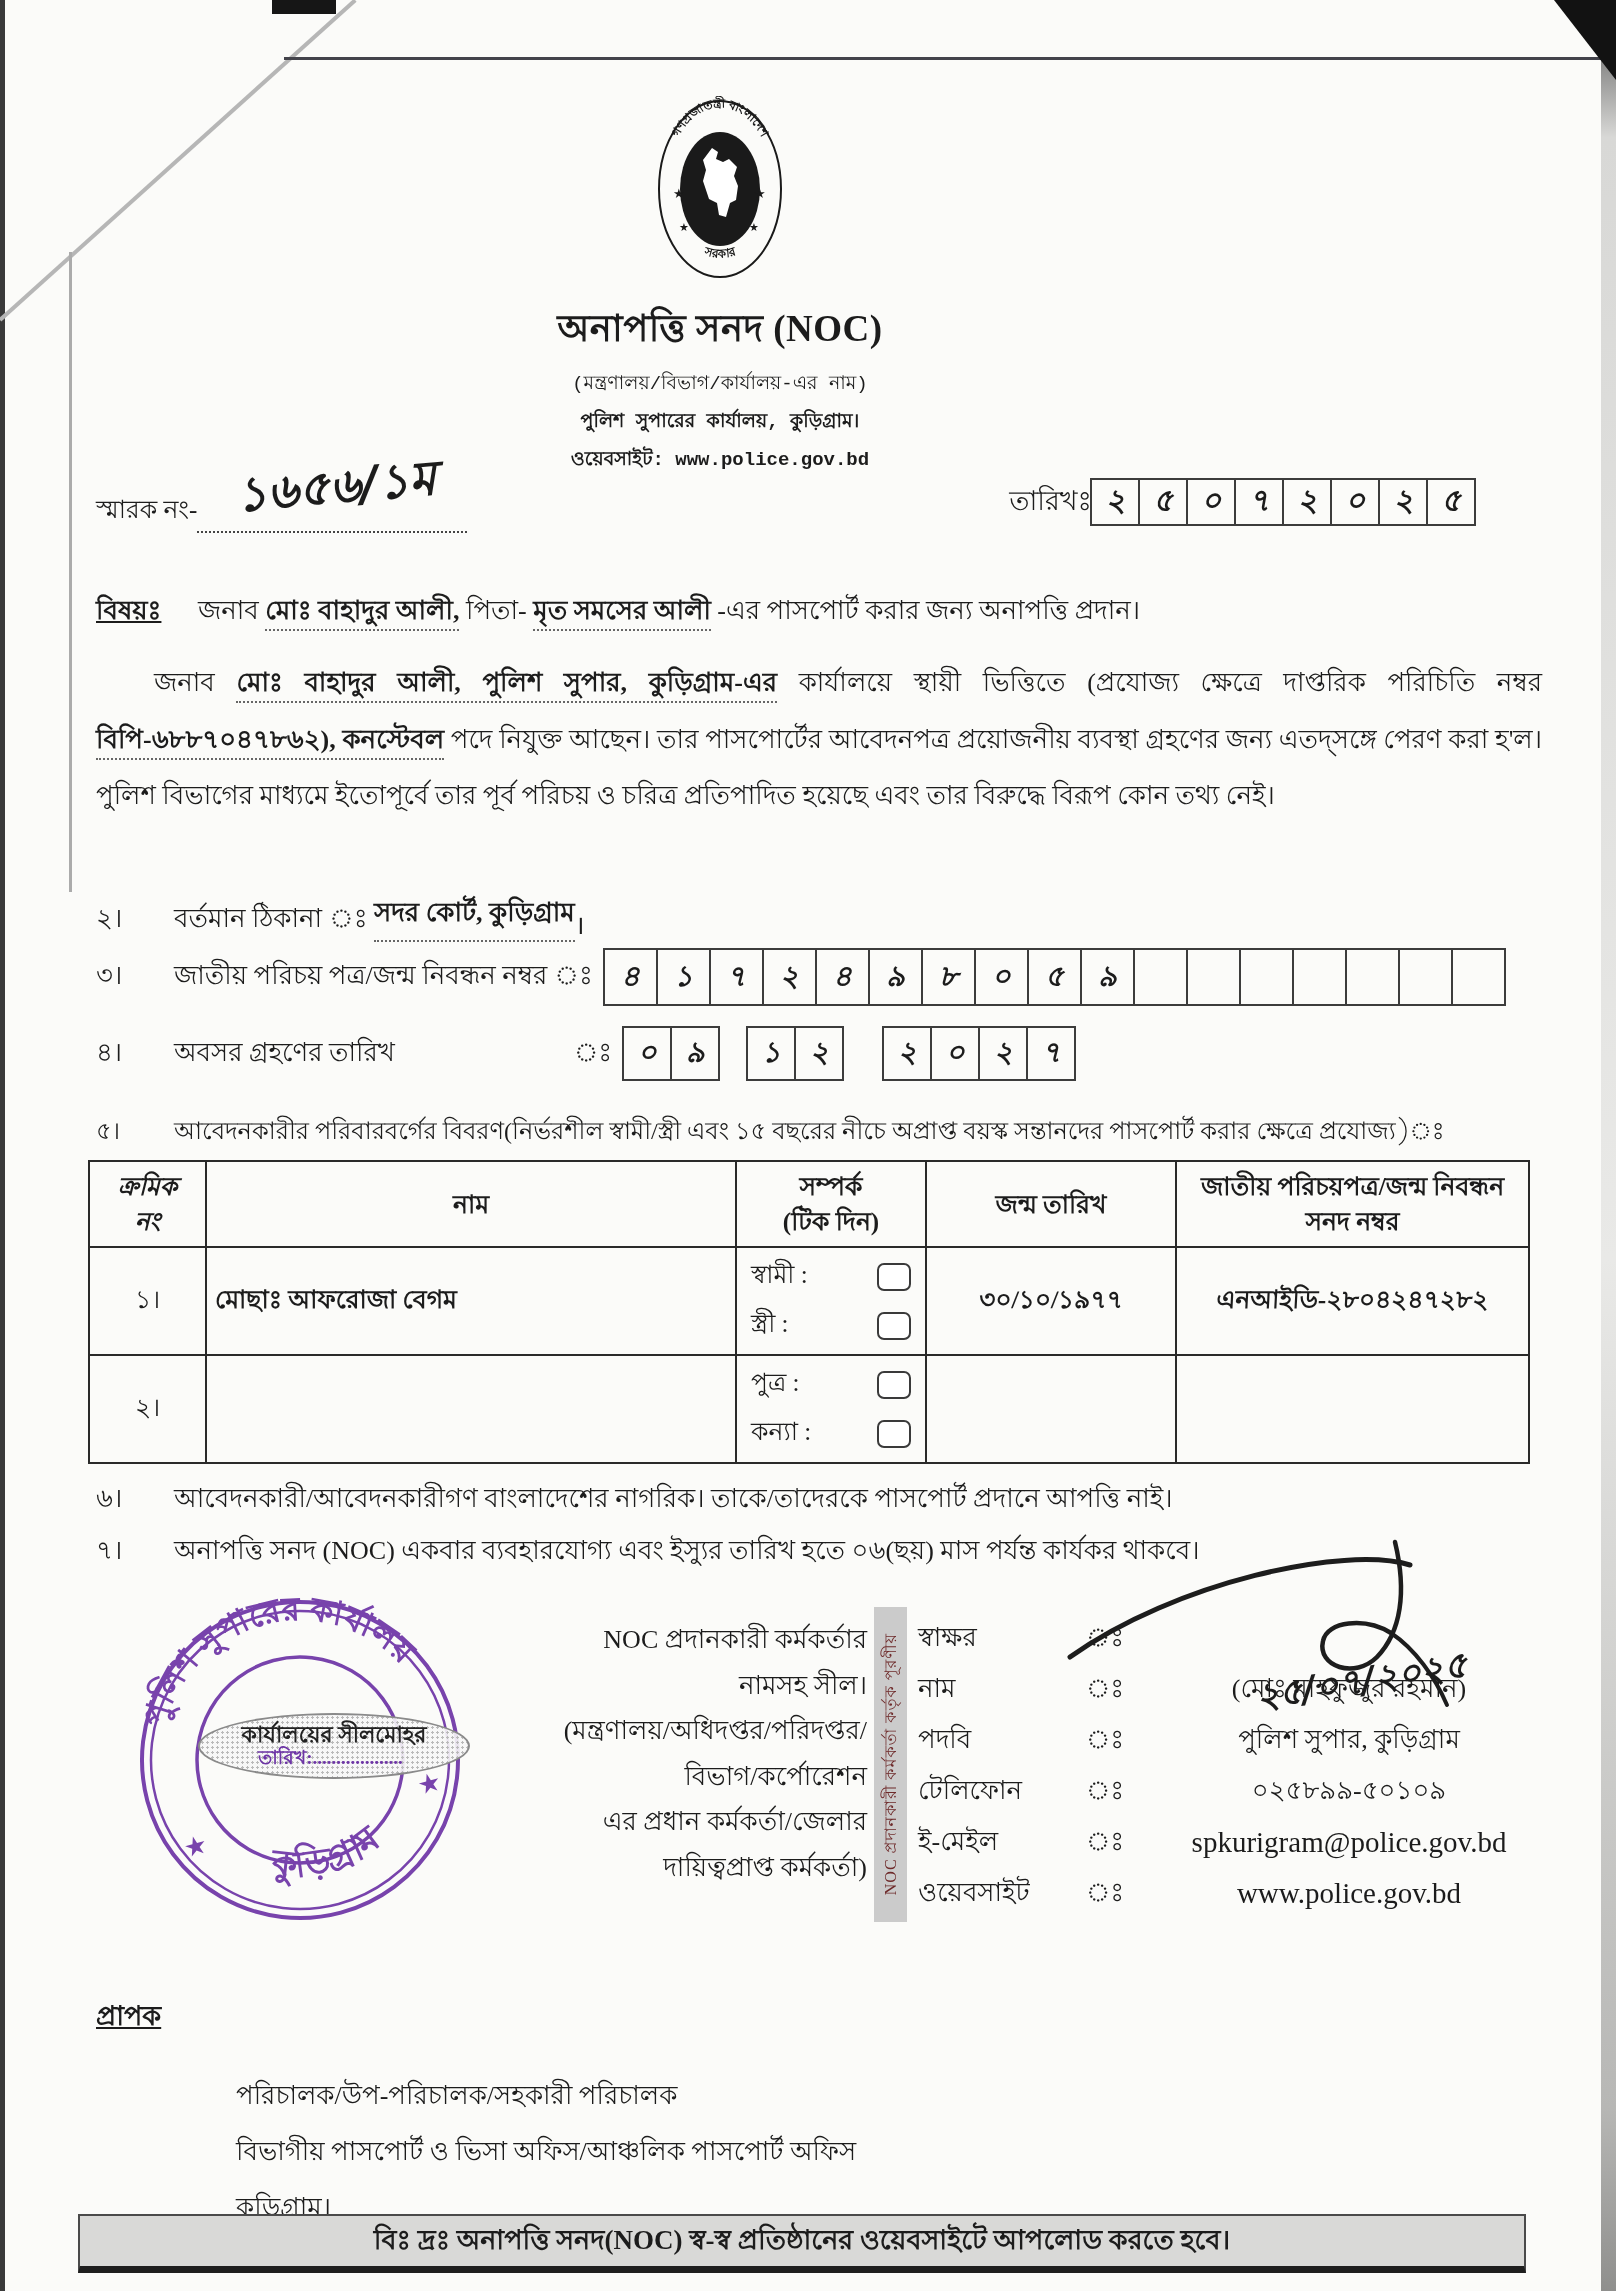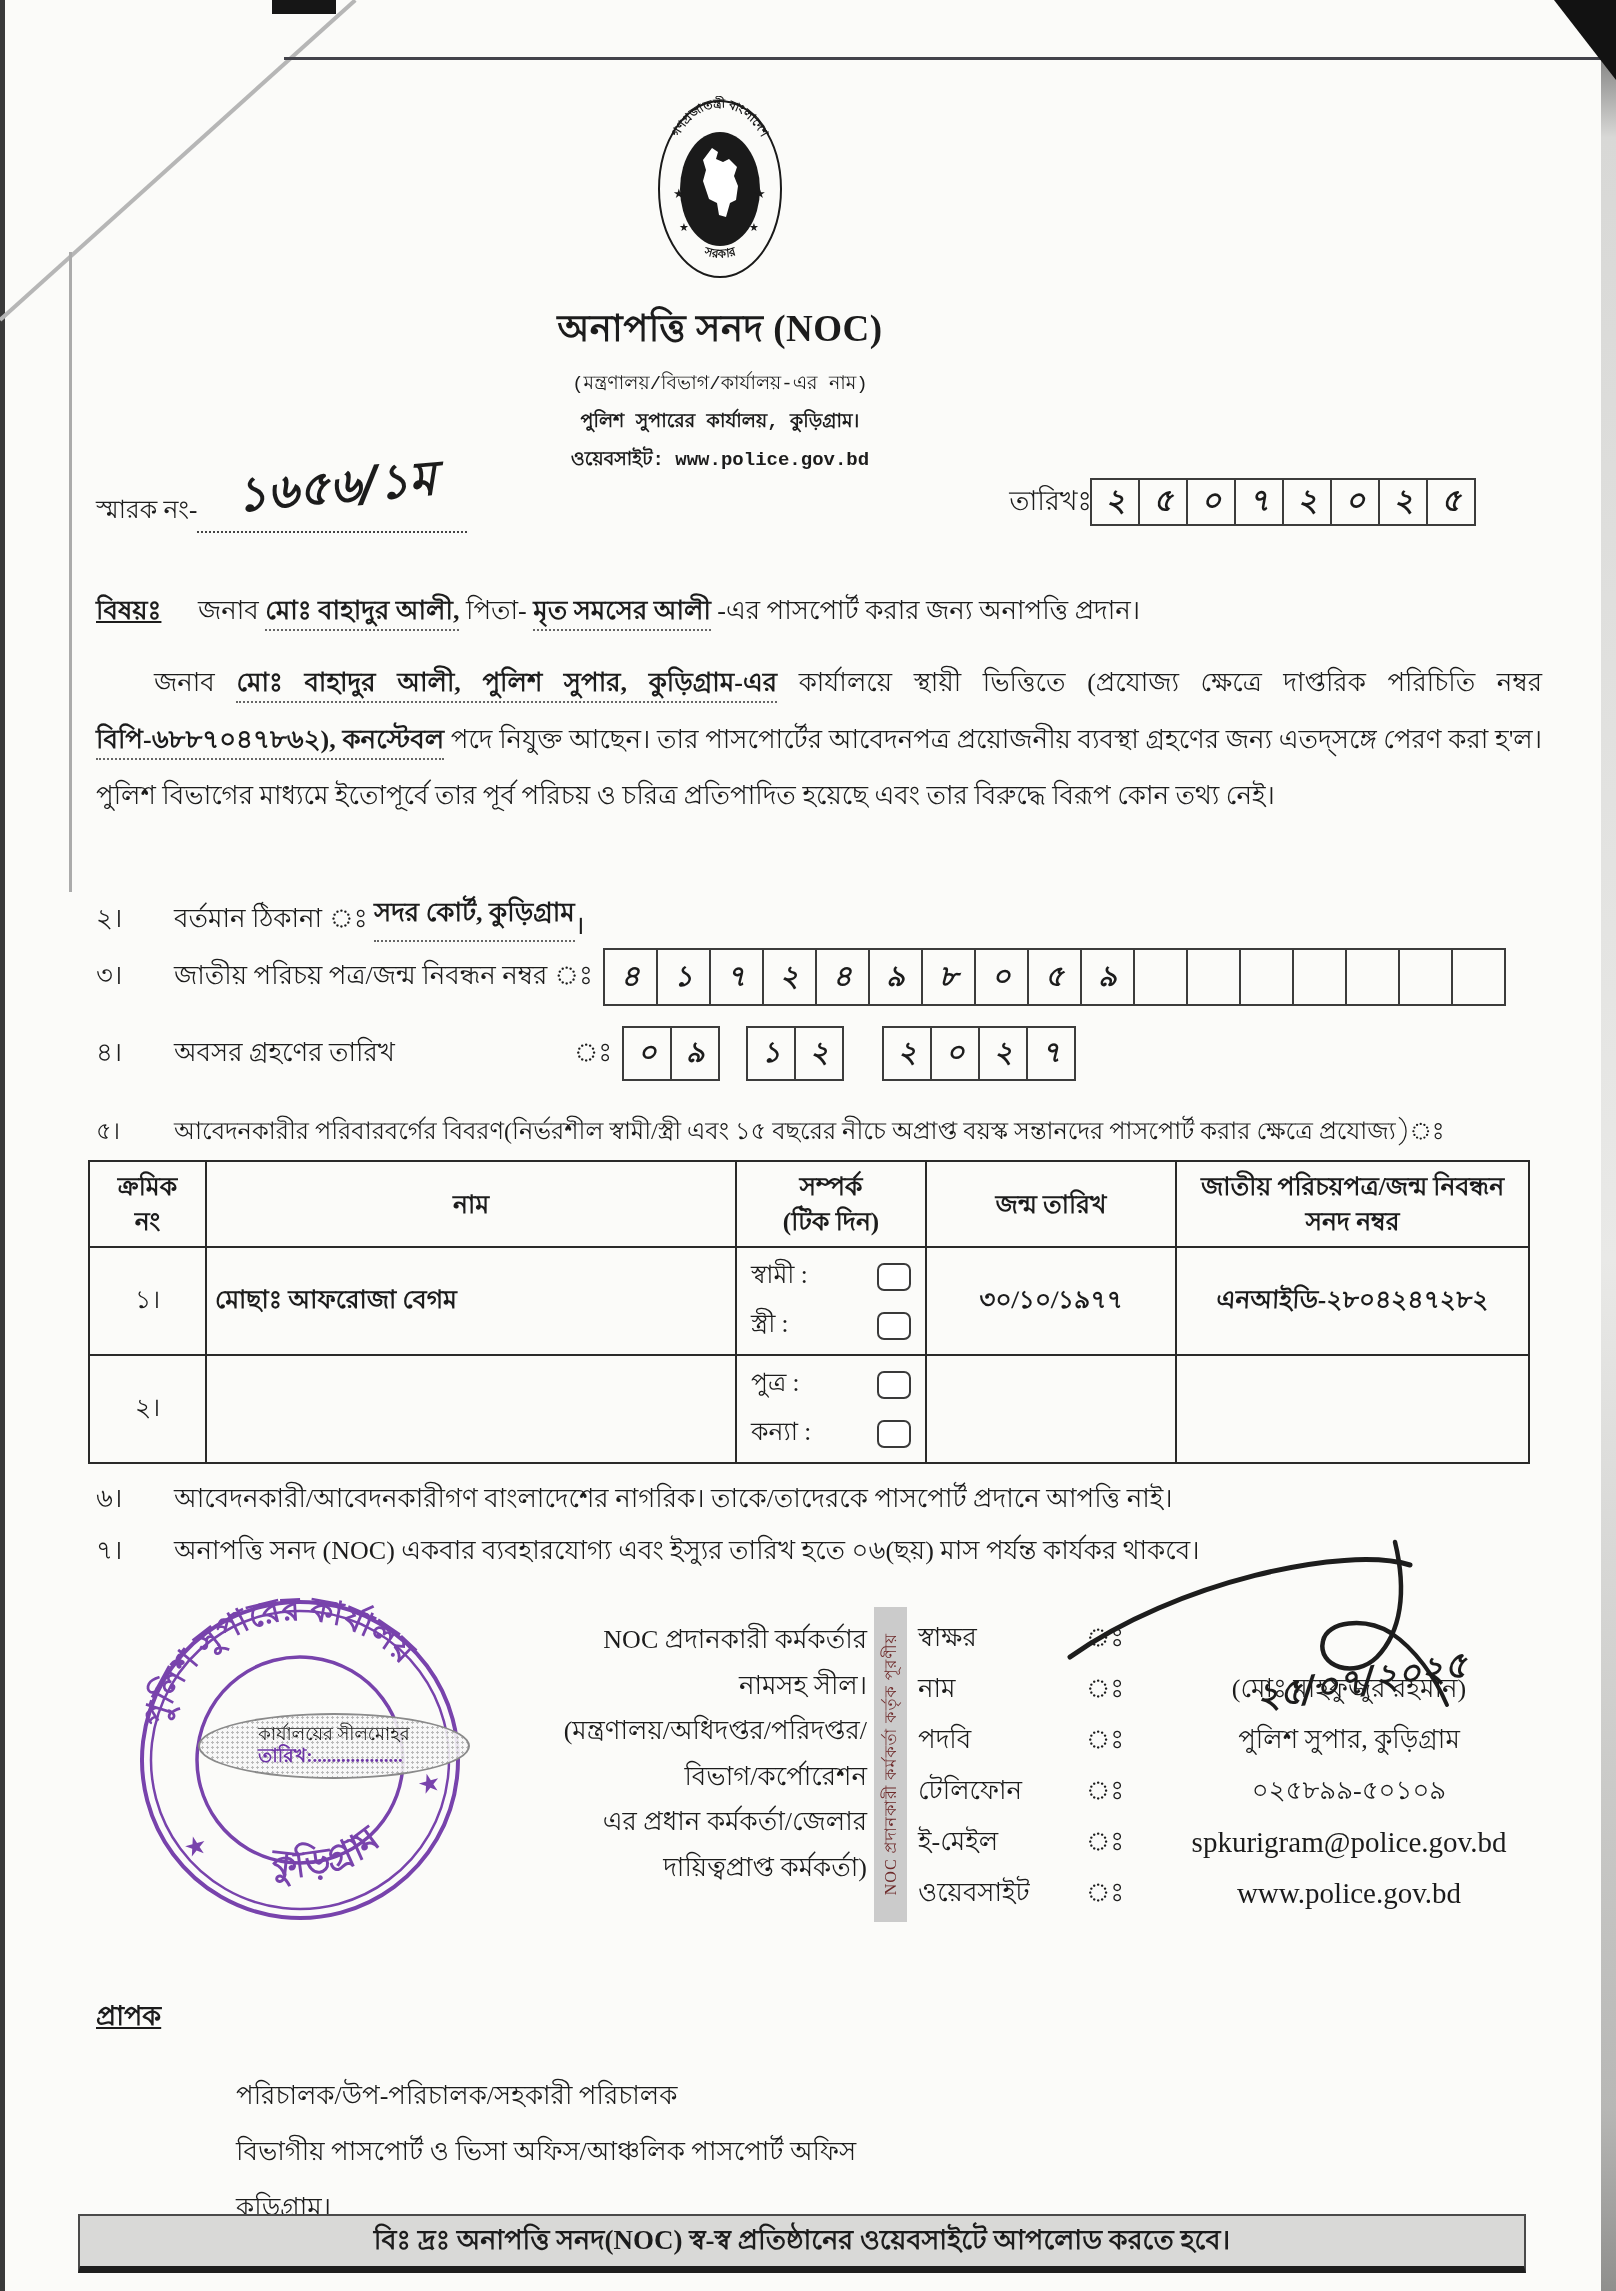--- a/index.html
+++ b/index.html
@@ -65,42 +65,42 @@
   .cell-l { width:55px; height:58px; }
   .cell-d { width:50px; height:55px; }
   .gap1 { width:28px; } .gap2 { width:40px; }
   .it4-label { width:400px; }
 
   
   .ftable { position:absolute; left:88px; top:1160px; border-collapse:collapse; }
   .ftable td, .ftable th { border:2.5px solid #2a2a2a; vertical-align:middle;
         font-size:25px; padding:4px 8px; }
   .ftable th { font-weight:bold; text-align:center; line-height:1.4; }
-  .col-serial { width:117px; } .col-name { width:530px; } .col-rel { width:190px; }
+  .col-serial { width:117px;font-style:italic; } .col-name { width:530px; } .col-rel { width:190px; }
   .col-dob { width:250px; } .col-nid { width:353px; }
   .hrow { height:86px; } .drow { height:104px; }
   .rel-line { display:flex; align-items:center; justify-content:space-between;
               padding:3px 6px; }
   .cbx { width:34px; height:28px; border:2px solid #3a3a3a; border-radius:7px;
          background:#fff; }
   .cell-center { text-align:center; }
   .name-cell { font-weight:bold; }
   .hand-cell { font-weight:bold; transform:skewX(-3deg); }
 
   
   .sig { position:absolute; left:0; top:1585px; width:1616px; height:360px; }
   .stamp { position:absolute; left:135px; top:10px; width:330px; height:330px;
            transform:rotate(-15deg); opacity:.92; }
   .stamp-ellipse { position:absolute; left:198px; top:128px; width:272px; height:66px;
       border:2px solid #8a8a8a; border-radius:50%;
       background-color:rgba(246,246,246,.9);
       background-image:radial-gradient(#b9b9b9 1px, transparent 1.3px);
       background-size:5px 5px;
       display:flex; flex-direction:column; align-items:center; justify-content:center; }
-  .se-l1 { font-size:18px; font-weight:normal; color:#222; line-height:1.1; }
+  .se-l1 { font-size:22px; font-weight:bold; color:#222; line-height:1.1; }
   .se-l2 { font-size:19px; font-weight:bold; color:#6d34a6; line-height:1.2;
            align-self:flex-start; margin-left:58px; }
   .mid-block { position:absolute; left:455px; top:32px; width:412px;
                text-align:right; line-height:1.75; font-size:26px; }
   .vstrip { position:absolute; left:874px; top:22px; width:33px; height:315px;
             background:#cbcbcb; display:flex; align-items:center; justify-content:center; }
   .vstrip span { writing-mode:vertical-rl; transform:rotate(180deg);
                  font-size:16px; color:#6e2a2a; white-space:nowrap; letter-spacing:1px; }
   .fields { position:absolute; left:918px; top:28px; width:660px; }
   .frow { display:flex; height:51px; align-items:center; }

